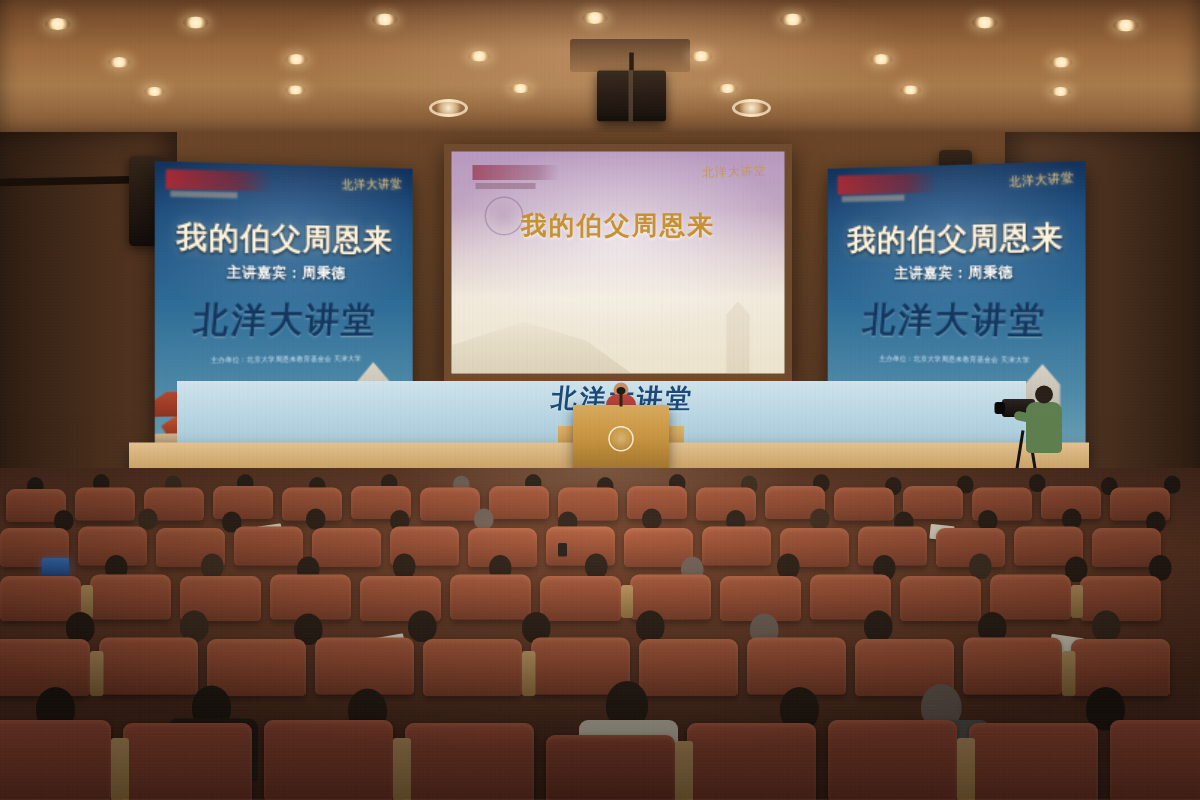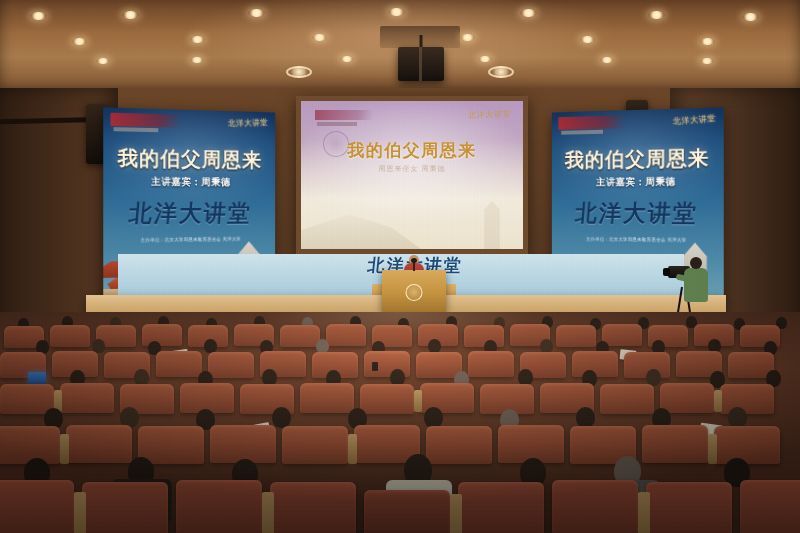--- a/index.html
+++ b/index.html
@@ -460,21 +460,20 @@
   </div>
 
   <div class="screen-frame">
     <div class="screen soft-blur">
       <div class="screen-wash"></div>
       <div class="screen-logo"></div>
       <div class="screen-logo-sub"></div>
       <div class="screen-seal"></div>
       <div class="screen-corner-cal">北洋大讲堂</div>
       <div class="screen-title">我的伯父周恩来</div>
-      <div class="screen-subtitle">周恩来侄女 周秉德</div>
       <div class="screen-hill"></div>
       <div class="screen-pillar"></div>
     </div>
   </div>
 
   <div class="stage-backdrop"></div>
   <div class="stage-cal">北洋大讲堂</div>
   <div class="speaker-person">
     <div class="speaker-head"></div>
     <div class="speaker-body"></div>

